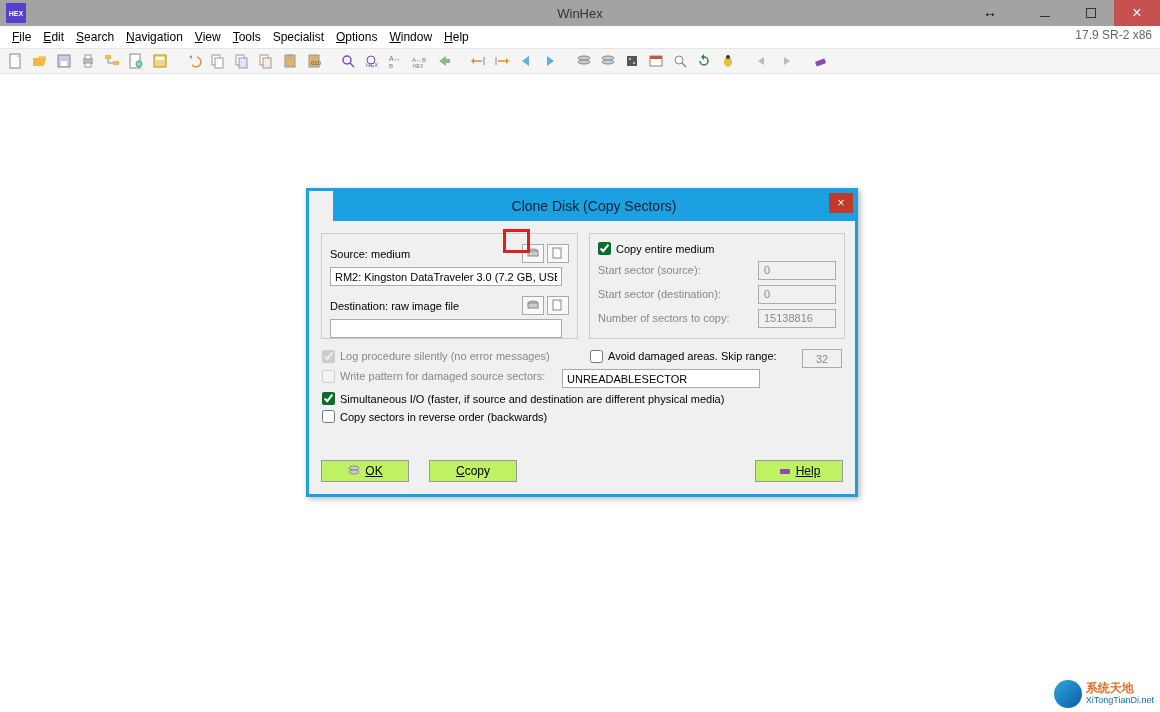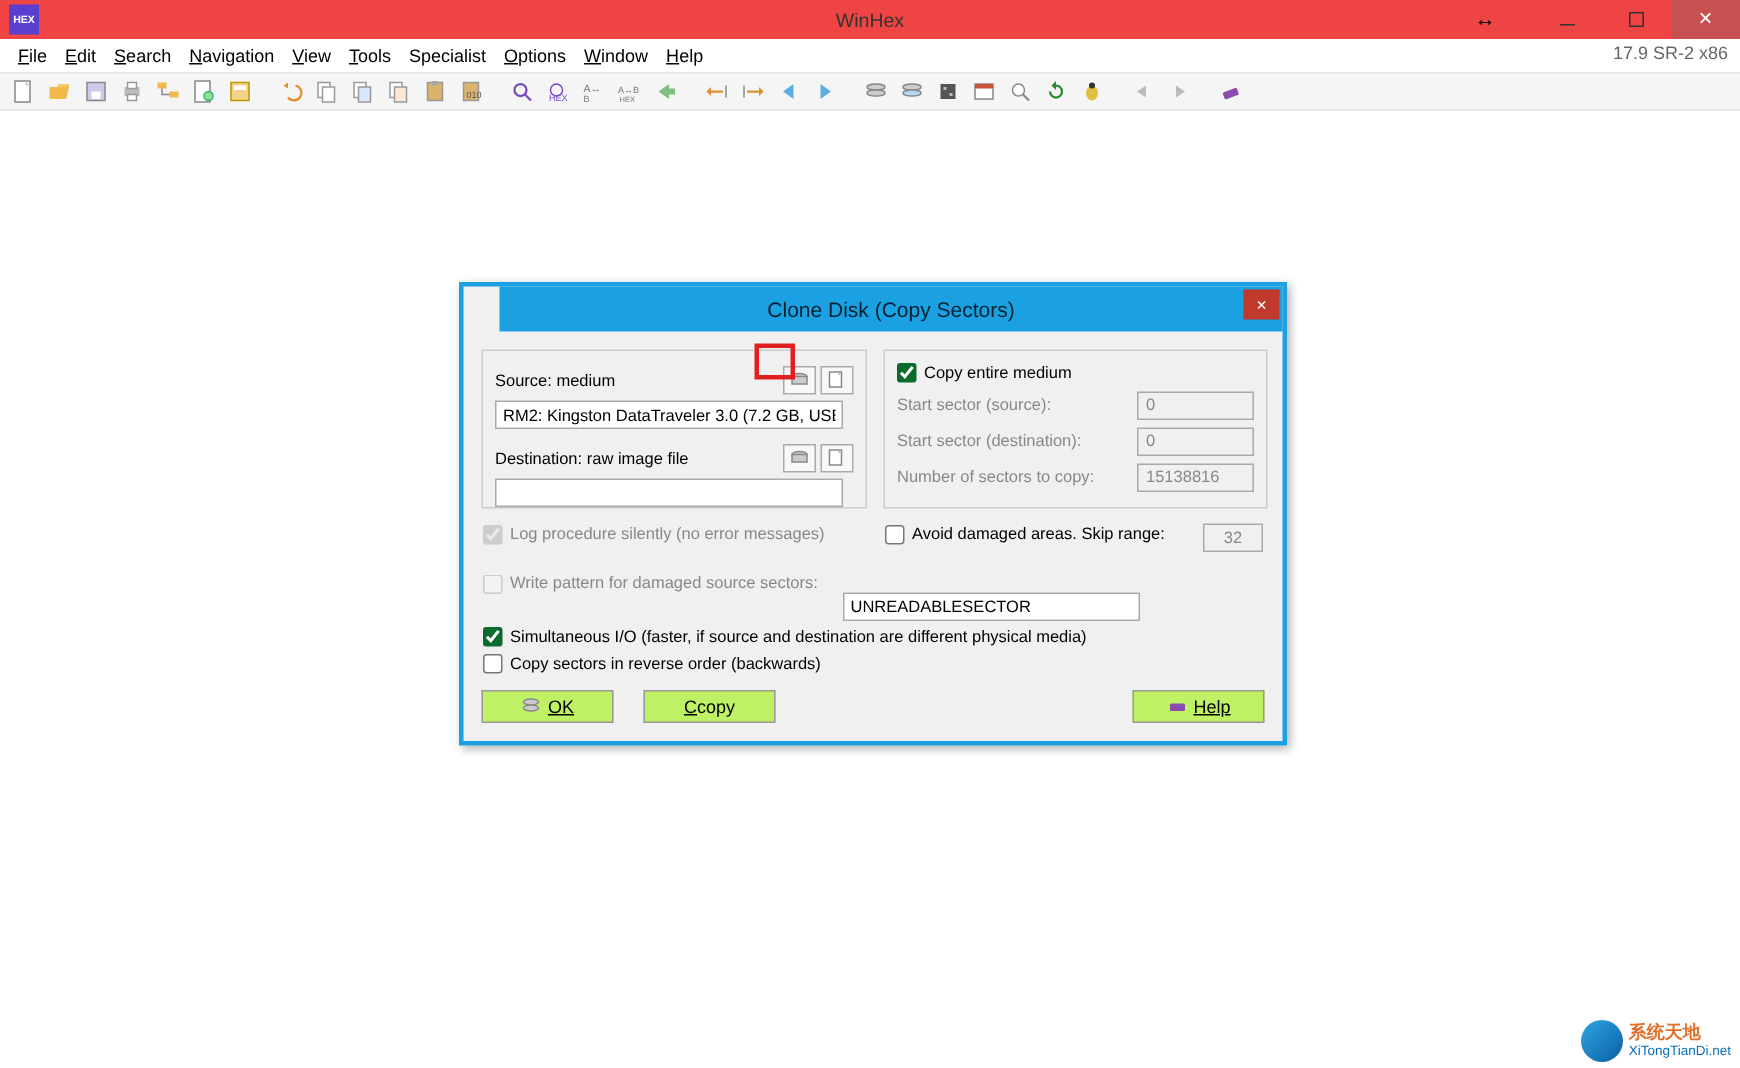--- a/index.html
+++ b/index.html
@@ -1,18 +1,18 @@
 <!DOCTYPE html>
 <html><head>
 <meta charset="utf-8">
 <style>
   * { box-sizing: border-box; margin: 0; padding: 0; }
   body { width:1160px; height:712px; background:#fff; font-family:"Segoe UI",Arial,sans-serif; font-size:12px; color:#000; overflow:hidden; position:relative;}
   
-  .titlebar { height:26px; background:#ef4444; display:flex; align-items:center; position:relative;}
+  .titlebar { height:26px; background:#a3a3a3; display:flex; align-items:center; position:relative;}
   .title-icon { width:20px; height:20px; margin-left:6px; background:#5a3fcf; font-size:7px; color:#fff; display:flex; align-items:center; justify-content:center; font-weight:bold;}
   .title-center { position:absolute; left:0; right:0; text-align:center; font-size:13px; color:#333;}
   .titlebuttons { position:absolute; right:0; top:0; display:flex;}
   .tb-arrow { width:24px; height:24px; display:flex; align-items:center; justify-content:center; font-size:14px; font-weight:bold; margin-right:20px;}
   .tb-btn { width:46px; height:26px; display:flex; align-items:center; justify-content:center; font-size:14px;}
   .tb-btn.min::after{content:"";display:block;width:10px;height:1px;background:#333;position:relative;top:3px;}
   .tb-btn.max{border:none;}
   .tb-btn.max span{display:block;width:10px;height:10px;border:1px solid #333;}
   .tb-btn.close{background:#c75050;color:#fff;font-size:16px;font-family:Arial;}
   
@@ -378,21 +378,21 @@
           <input type="checkbox" style="">
           <span>Avoid damaged areas. Skip range:</span>
         </label>
       <input class="numfield inpRO" style="width: 40px; text-align: center;" readonly="" value="32">
     </div>
     <div style="display:flex;align-items:center;margin-top:1px;">
       <label class="chk disabled" style="flex:0 0 240px">
           <input type="checkbox" disabled="" style="">
           <span>Write pattern for damaged source sectors:</span>
         </label>
-      <input class="inp" style="width: 198px; margin-top: 26px;" value="UNREADABLESECTOR">
+      <input class="inp" style="width: 198px;" value="UNREADABLESECTOR">
     </div>
     <label class="chk" style="margin-top:4px">
         <input type="checkbox" checked="" style="">
         <span>Simultaneous I/O (faster, if source and destination are different physical media)</span>
       </label>
     <label class="chk">
         <input type="checkbox" style="">
         <span>Copy sectors in reverse order (backwards)</span>
       </label>
   </div>

